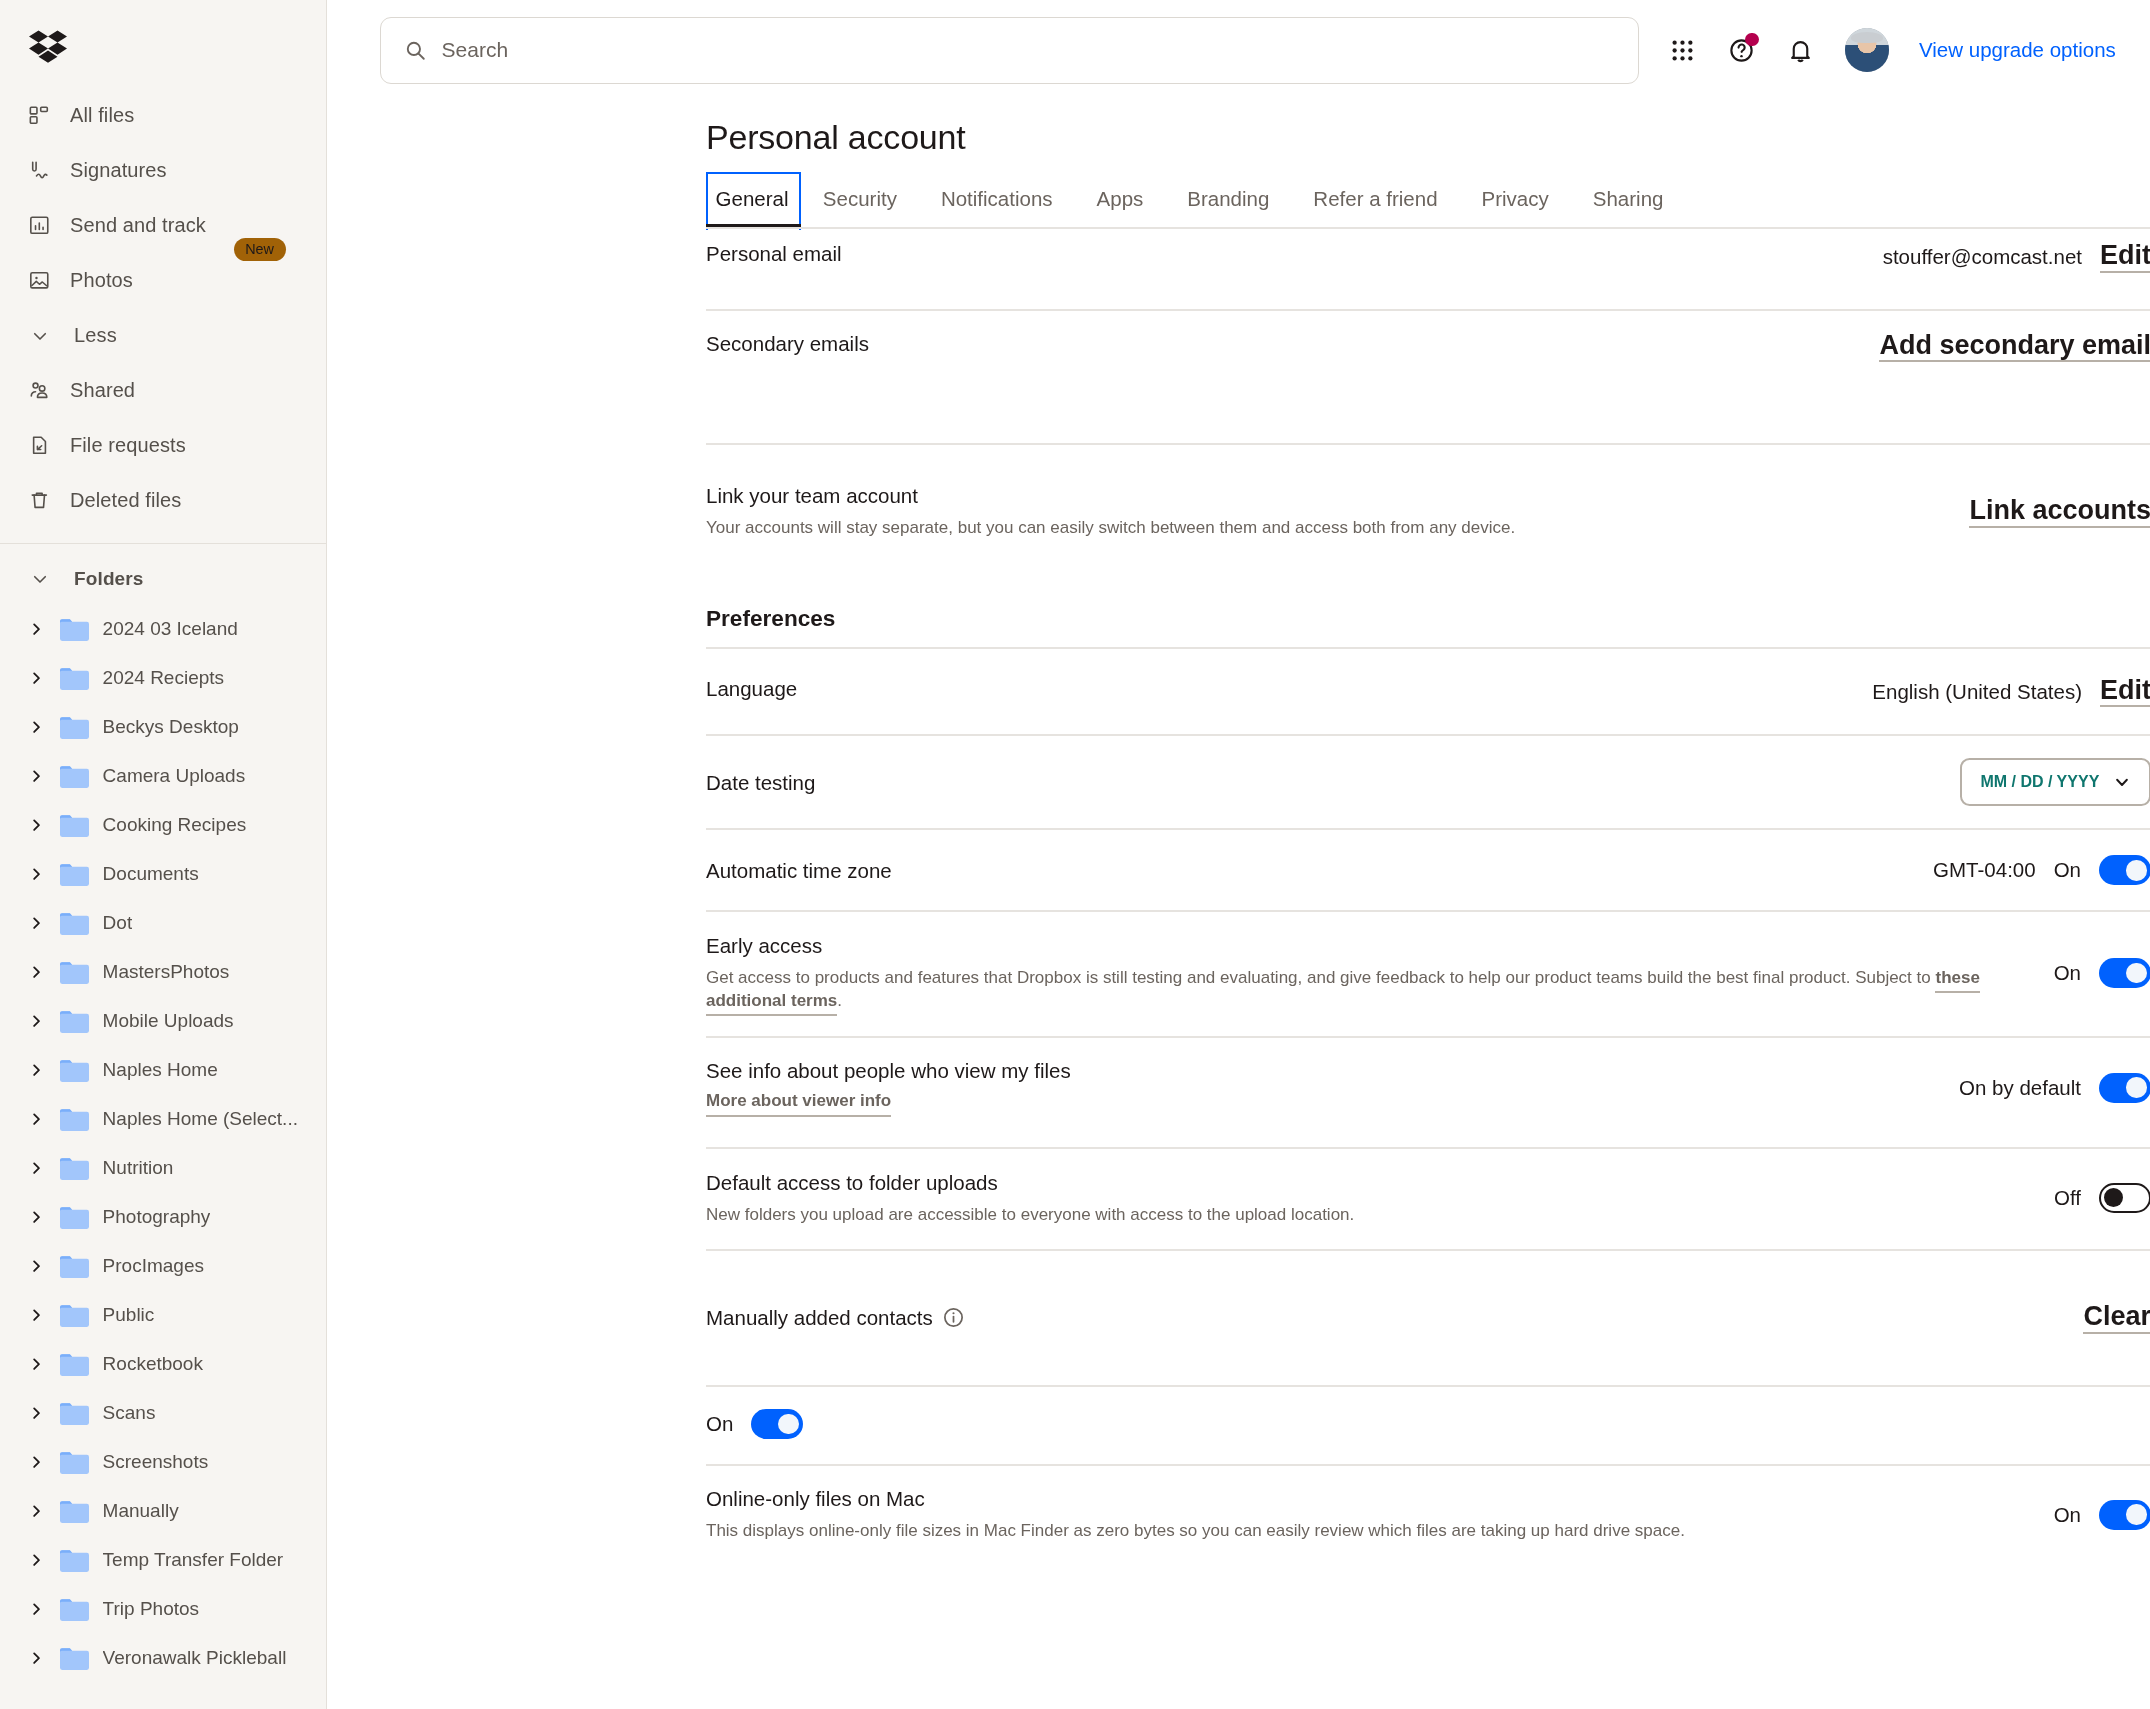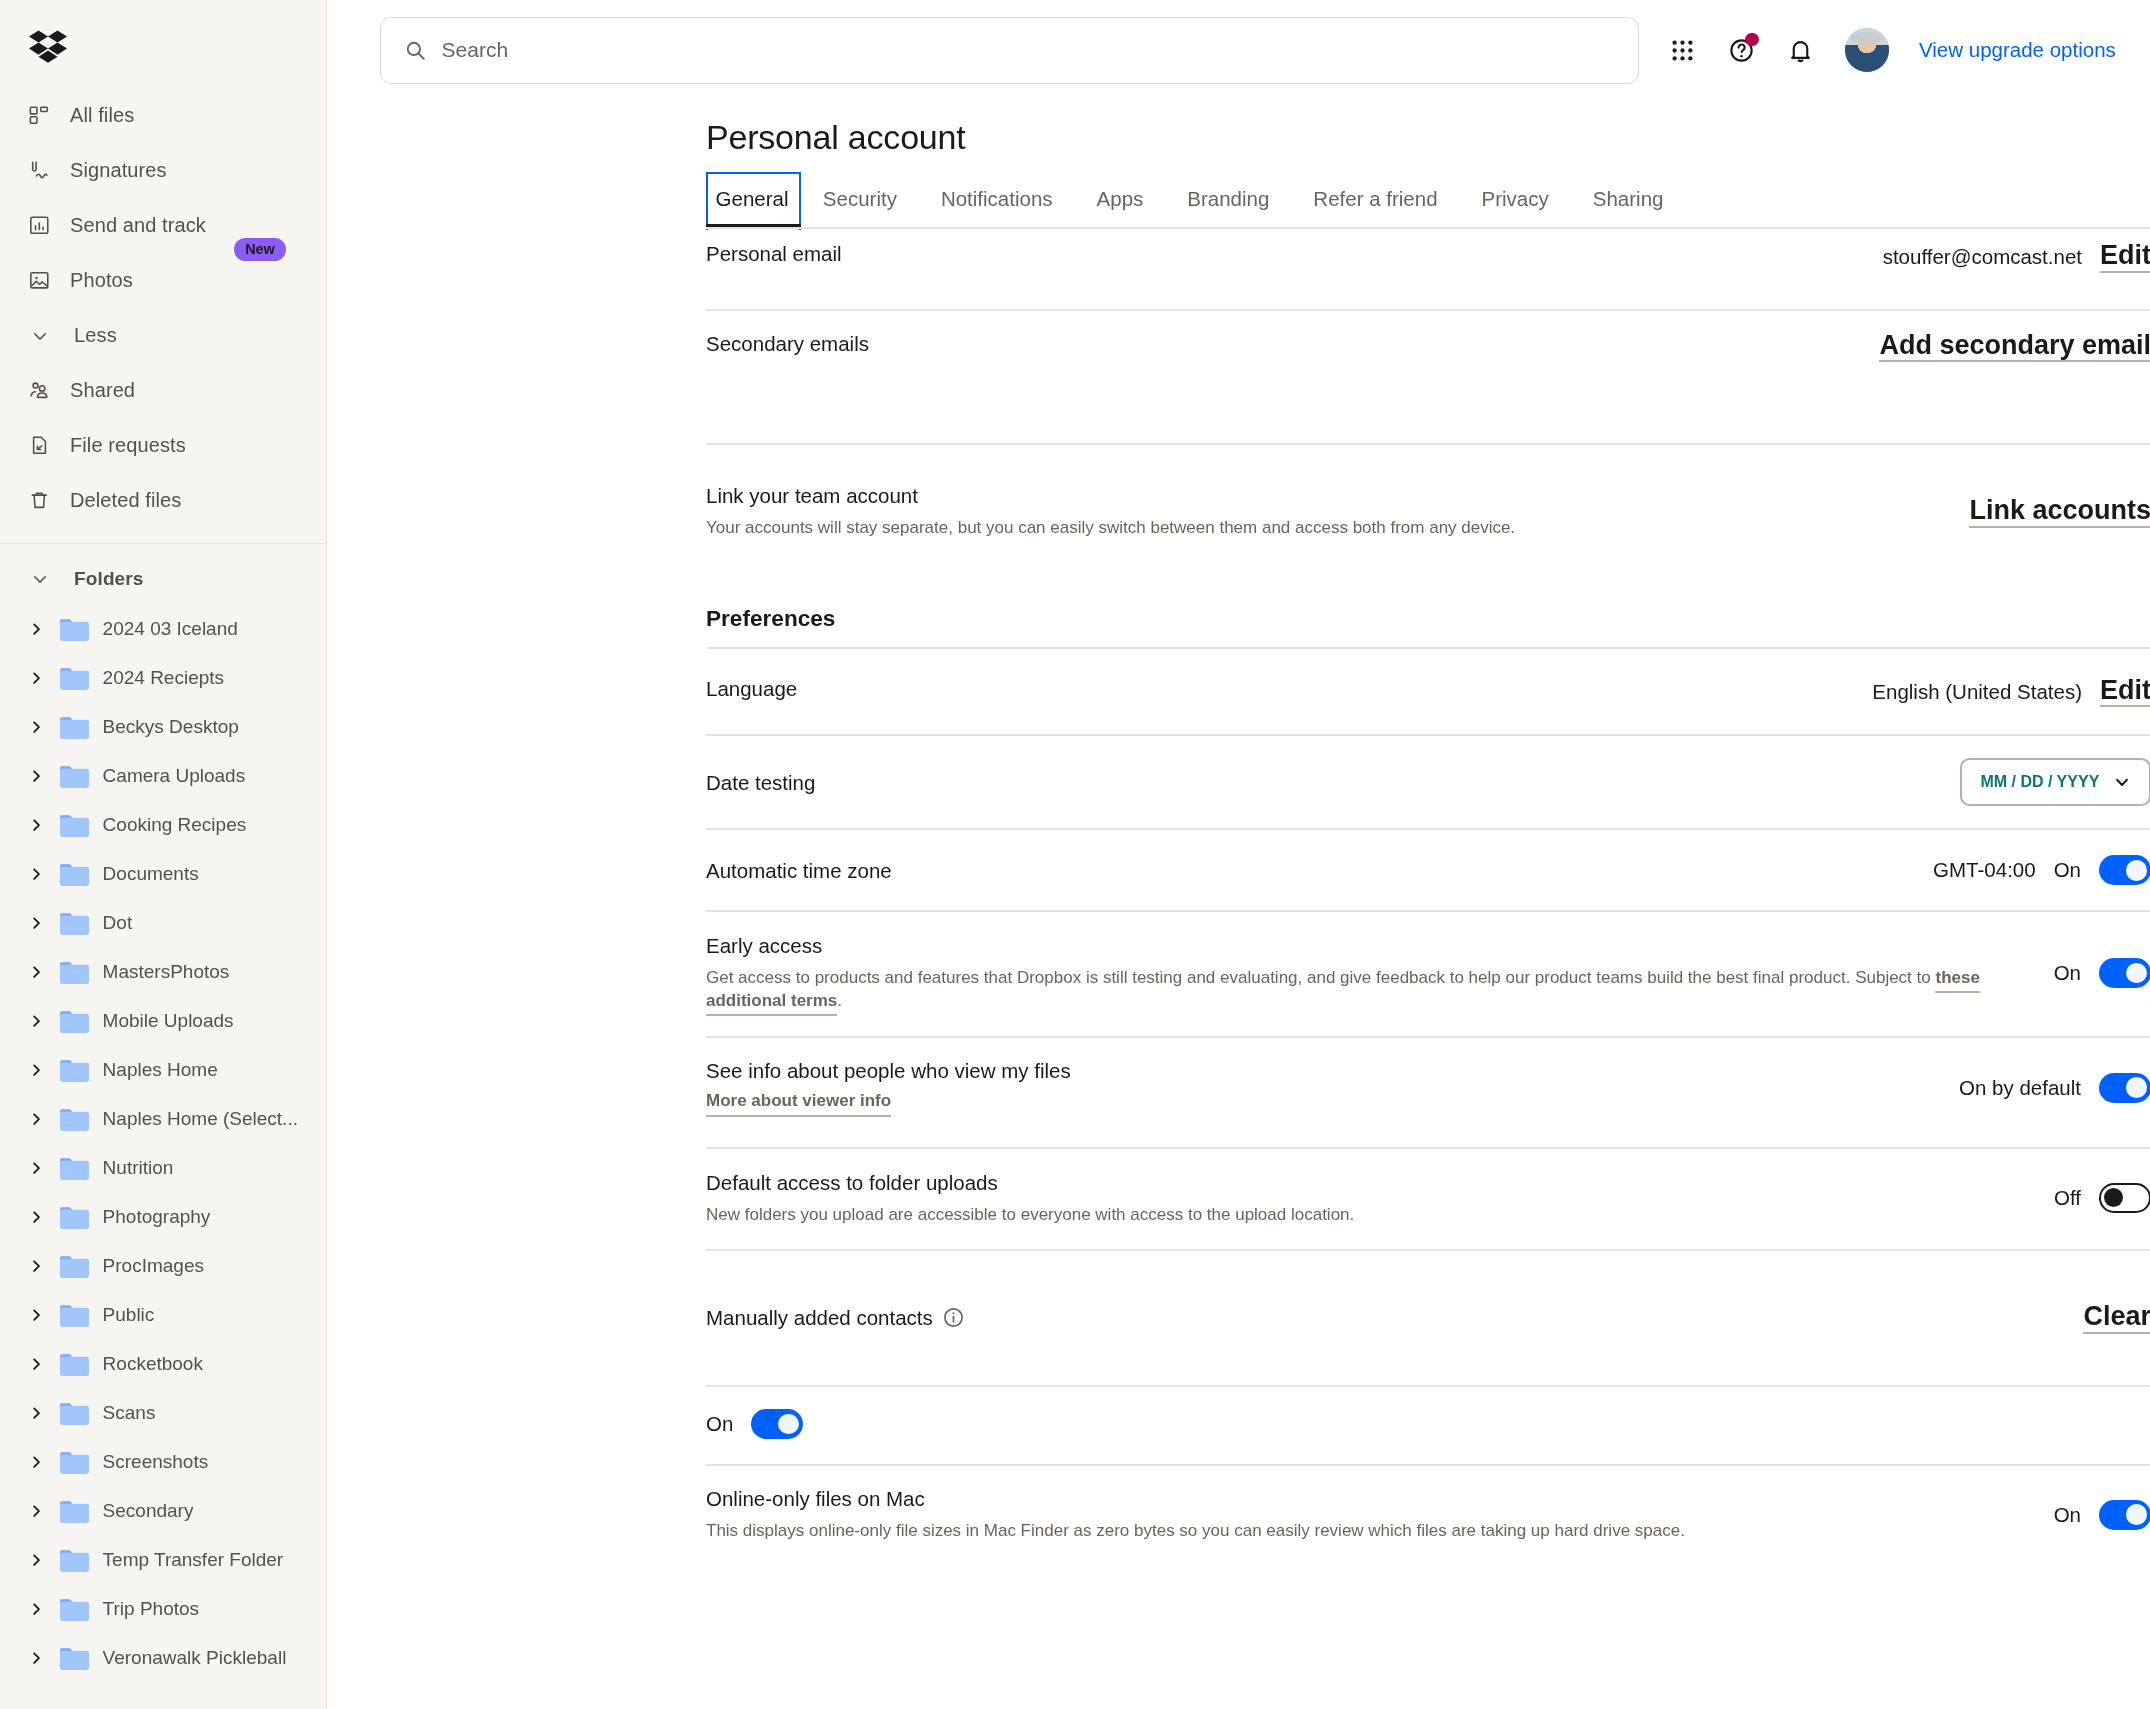--- a/index.html
+++ b/index.html
@@ -27,22 +27,22 @@
   .nav-list { padding:0 0 0 0; }
   .nav-item {
     display:flex; align-items:center;
     height:55px; padding-left:27px;
     gap:18px; cursor:pointer;
   }
   .nav-ico { width:25px; height:25px; flex:0 0 25px; display:flex; align-items:center; justify-content:center; }
   .nav-ico svg { width:22.6px; height:22.6px; display:block; }
   .nav-label { font-size:20px; color:#55504b; letter-spacing:0.1px; white-space:nowrap; }
   .new-pill {
-    background:#8b5cf6; color:#1e1919;
-    font-size:14.4px; font-weight:bold;
+    background:#a16207; color:#1e1919;
+    font-size:14.4px; font-weight:normal;
     border-radius:15px; padding:4.1px 11.6px 4.8px;
     margin-left:9.6px; line-height:1;margin-top:48px;
   }
   .chev-row .nav-ico svg { width:18px; height:18px; }
   .chev-row { gap:18px; }
   .chev-row .nav-label { margin-left:4.1px; }
 
   .side-divider { height:1.4px; background:#e4e0da; margin:15px 0 9.6px 0; }
 
   .folders-head {
@@ -535,21 +535,21 @@
             <svg viewBox="0 0 24 24" fill="none" stroke="#1e1919" stroke-width="2.6" stroke-linecap="round" stroke-linejoin="round">
               <path d="M9 5l7 7-7 7"></path>
             </svg>
           </span>
           <span class="f-ico">
             <svg viewBox="0 0 28 22">
               <path d="M0 3a2 2 0 012-2h7.5l2.2 2.6H26a2 2 0 012 2V20a2 2 0 01-2 2H2a2 2 0 01-2-2z" fill="#a2c6fb"></path>
               <path d="M0 3a2 2 0 012-2h7.5l2.2 2.6H2A2 2 0 000 6z" fill="#7aaefa"></path>
             </svg>
           </span>
-          <span class="f-label">Secondary</span>
+          <span class="f-label">Manually</span>
         </div>
       <div class="folder-item">
           <span class="f-chev">
             <svg viewBox="0 0 24 24" fill="none" stroke="#1e1919" stroke-width="2.6" stroke-linecap="round" stroke-linejoin="round">
               <path d="M9 5l7 7-7 7"></path>
             </svg>
           </span>
           <span class="f-ico">
             <svg viewBox="0 0 28 22">
               <path d="M0 3a2 2 0 012-2h7.5l2.2 2.6H26a2 2 0 012 2V20a2 2 0 01-2 2H2a2 2 0 01-2-2z" fill="#a2c6fb"></path>

